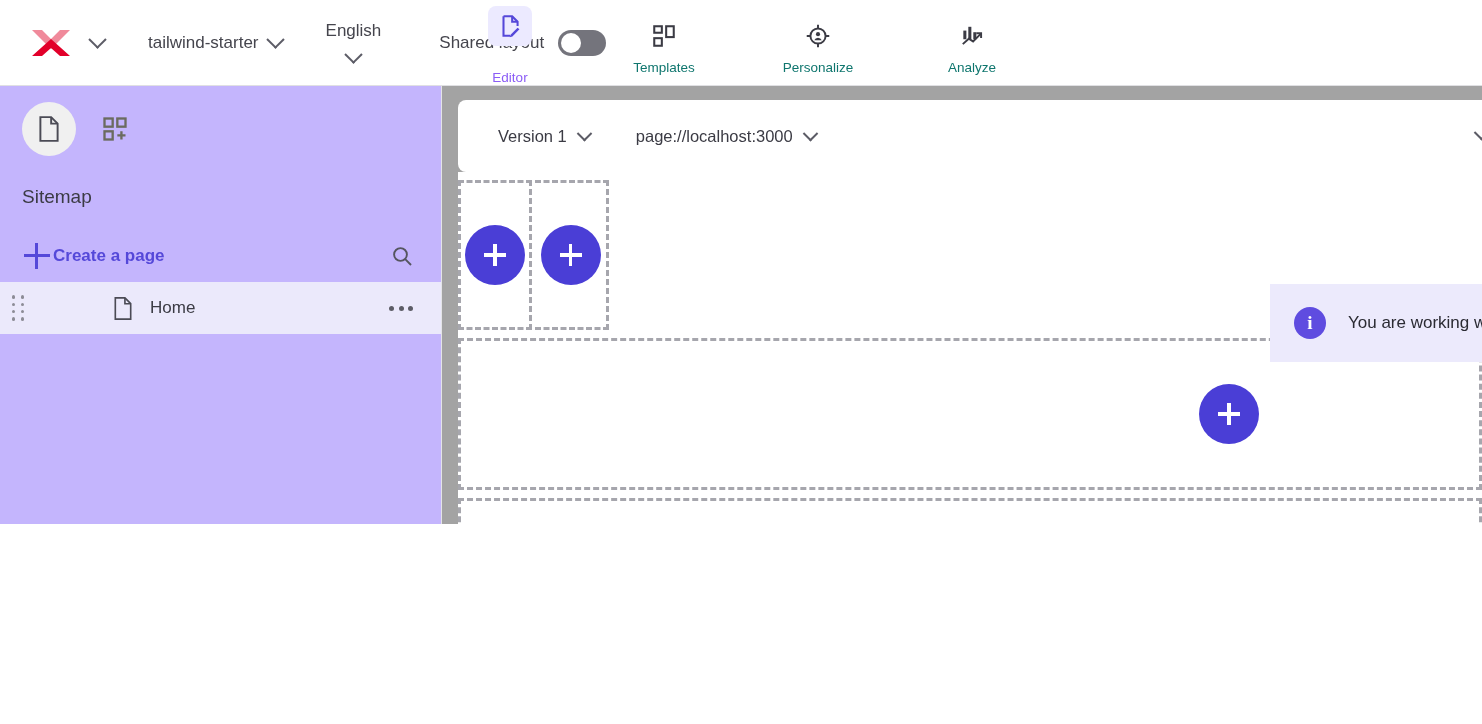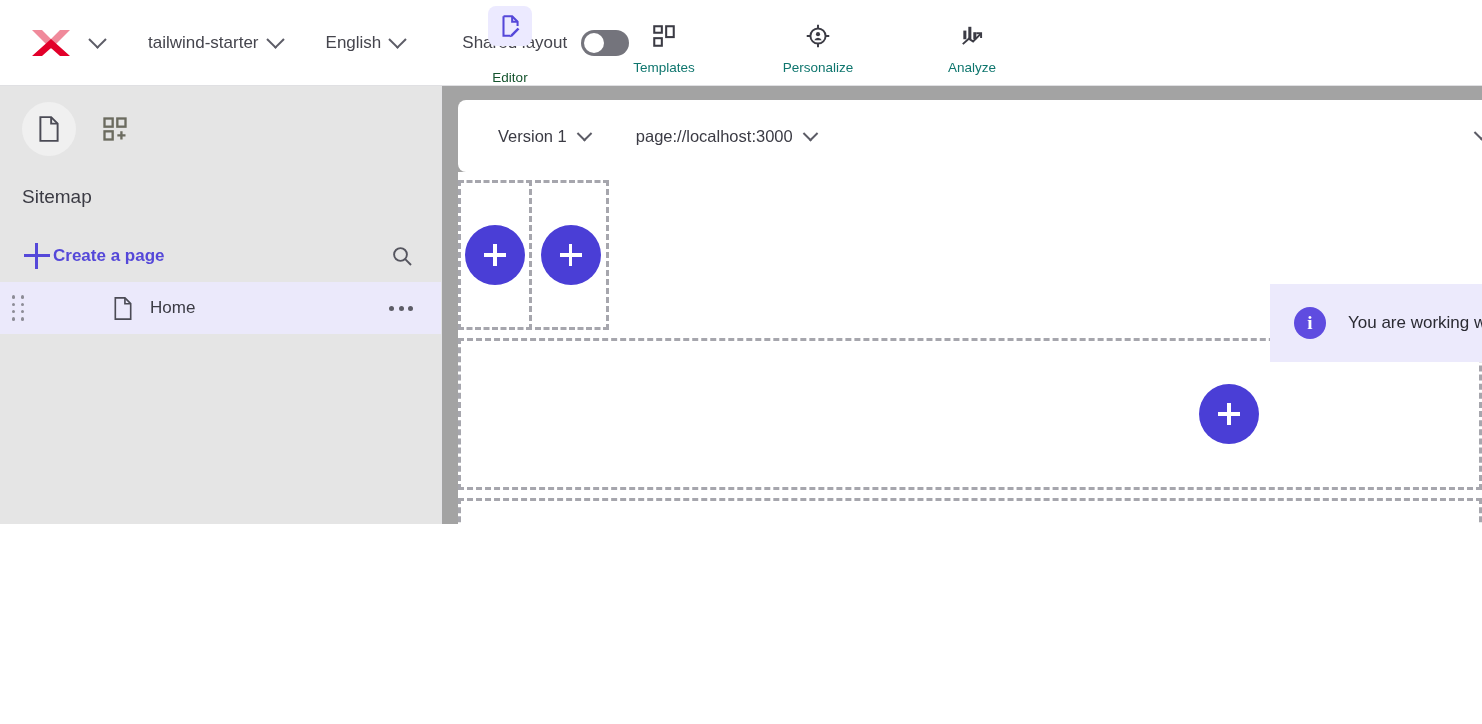--- a/index.html
+++ b/index.html
@@ -40,21 +40,21 @@
     width: 34px; height: 34px;
     display: flex; align-items: center; justify-content: center;
     cursor: pointer; border-radius: 4px;
   }
   .site-select, .lang-select {
     display: flex; align-items: center; gap: 10px;
     padding: 6px 8px; border-radius: 4px; cursor: pointer;
     font-size: 17px; color: #45454d;
   }
   .site-select { margin-left: 26px; }
-  .lang-select { margin-left: 28px; }
+  .lang-select { margin-left: 28px; flex-direction: column; }
 
   .shared-layout {
     display: flex; align-items: center; gap: 14px;
     margin-left: 50px;
     font-size: 17px; color: #45454d;
   }
   .toggle {
     width: 48px; height: 26px; border-radius: 13px;
     background: #74747c; position: relative; cursor: pointer;
     flex: 0 0 48px;
@@ -76,29 +76,29 @@
     gap: 4px; cursor: pointer; width: 96px;
     padding-top: 6px;
   }
   .nav-ico {
     width: 44px; height: 40px;
     display: flex; align-items: center; justify-content: center;
     border-radius: 8px;
   }
   .nav-item.active .nav-ico { background: #eceaff; }
   .nav-label { font-size: 13.5px; color: #0f766e; }
-  .nav-item.active .nav-label { color: #14532d; margin-top: 20px; }
+  .nav-item.active .nav-label { color: #8b5cf6; margin-top: 20px; }
 
   
   .body { flex: 1; display: flex; min-height: 0; }
 
   
   .sidebar {
     width: 442px; flex: 0 0 442px;
-    background: #e5e5e5;
+    background: #c4b5fd;
     border-right: 1px solid #e4e4e7;
     display: flex; flex-direction: column;
   }
   .side-tabs {
     display: flex; align-items: center; gap: 12px;
     padding: 16px 0 0 22px;
   }
   .side-tab {
     width: 54px; height: 54px; border-radius: 50%;
     display: flex; align-items: center; justify-content: center;

